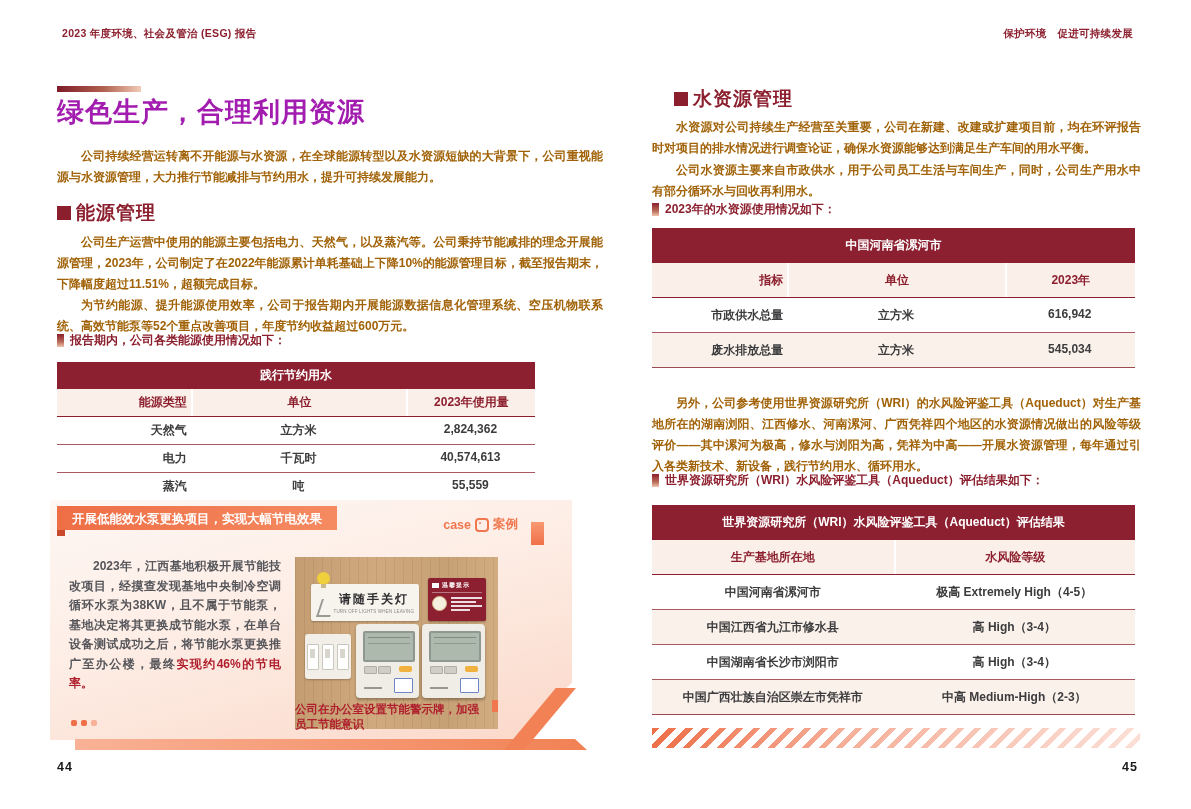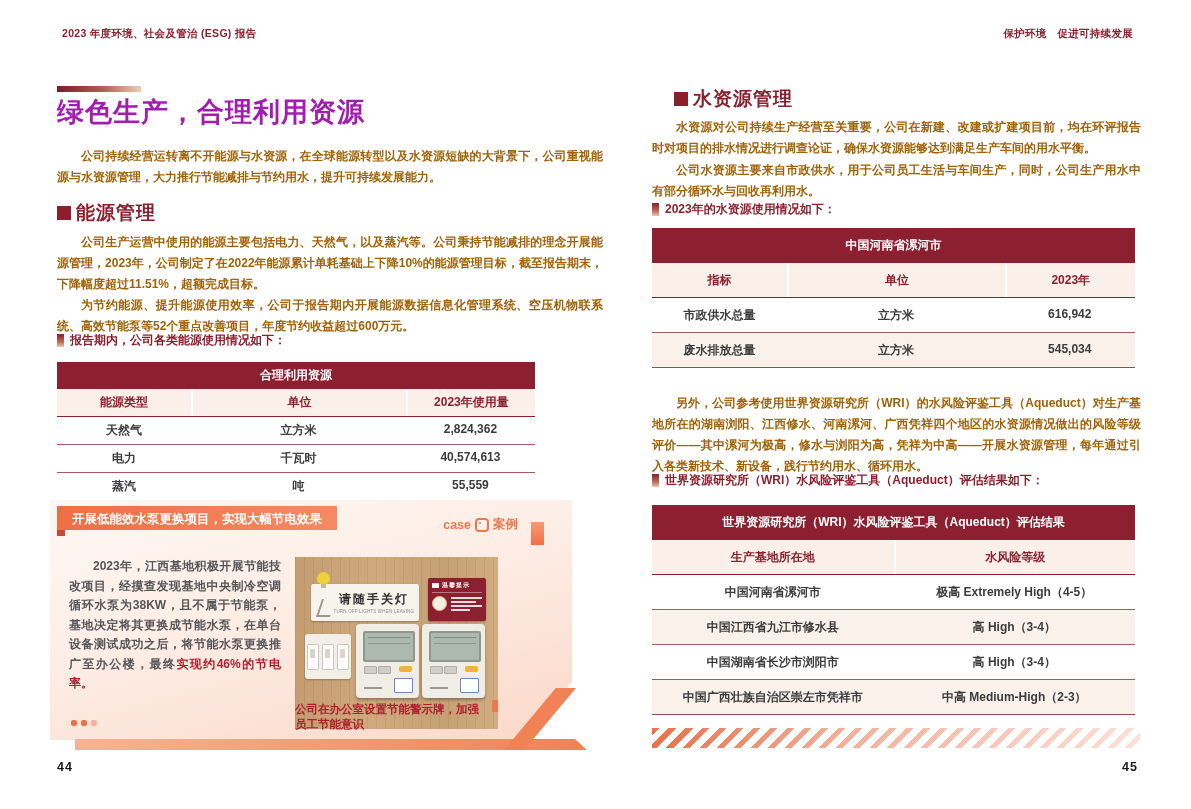--- a/index.html
+++ b/index.html
@@ -23,21 +23,21 @@
   .tbl-title{background:#8C2030;color:#ffffff;font-size:12px;font-weight:700;text-align:center;padding:5px 0;}
   .tbl-title.roomy{padding:9px 0;}
   .tbl-head{display:flex;background:#FBEFE9;border-bottom:1.5px solid #8C1F2E;}
   .tbl-head .cell{color:#8C1F2E;font-weight:700;}
   .tbl-head .cell + .cell{border-left:2px solid #ffffff;}
   .tbl-row{display:flex;background:#ffffff;}
   .tbl-row + .tbl-row{border-top:1px solid #A85860;}
   .tbl-row.alt{background:#FBF1EB;}
   .cell{font-size:12px;text-align:center;padding:5px 4px;color:#3C3C3E;font-weight:600;box-sizing:border-box;}
   .roomy-cells .cell{padding:8.5px 4px;}
-  .c1{width:28%;} .c2{width:45%;} .c3{width:27%;} .half{width:50%;}
+  .c1{width:28%;text-align:right;} .c2{width:45%;} .c3{width:27%;} .half{width:50%;}
   
   .case-box{width:522px;height:240px;}
   .case-bg{position:absolute;inset:0;
            background:linear-gradient(165deg,#FEF7F3 0%,#FDEDE5 45%,#FBD8C9 100%);
            clip-path:polygon(0 0,100% 0,100% 76%,calc(100% - 58px) 100%,0 100%);}
   .case-band{position:absolute;left:7px;top:6px;height:24px;line-height:26px;padding:0 15px;
              background:linear-gradient(90deg,#EE6E45,#F58A61);color:#fff;font-size:12.5px;font-weight:700;}
   .case-band::before{content:"";position:absolute;left:0;bottom:-6px;width:8px;height:6px;background:#C8492B;}
   .case-tag{position:absolute;right:54px;top:16px;display:flex;align-items:center;gap:4px;
             color:#F0764E;font-size:12.5px;font-weight:700;}
@@ -123,21 +123,21 @@
 
   <div class="abs para" style="left:57px;top:232px;width:546px;">公司生产运营中使用的能源主要包括电力、天然气，以及蒸汽等。公司秉持节能减排的理念开展能源管理，2023年，公司制定了在2022年能源累计单耗基础上下降10%的能源管理目标，截至报告期末，下降幅度超过11.51%，超额完成目标。</div>
   <div class="abs para" style="left:57px;top:295px;width:546px;">为节约能源、提升能源使用效率，公司于报告期内开展能源数据信息化管理系统、空压机物联系统、高效节能泵等52个重点改善项目，年度节约收益超过600万元。</div>
 
   <div class="abs lbl" style="left:57px;top:332px;">
     <span class="mark"></span>
     <span>报告期内，公司各类能源使用情况如下：</span>
   </div>
 
   <div class="abs tbl" style="left:57px;top:362px;width:478px;">
-    <div class="tbl-title">合理利用资源</div>
+    <div class="tbl-title">践行节约用水</div>
     <div class="tbl-head">
       <div class="cell c1">能源类型</div>
       <div class="cell c2">单位</div>
       <div class="cell c3">2023年使用量</div>
     </div>
     <div class="tbl-row">
       <div class="cell c1">天然气</div>
       <div class="cell c2">立方米</div>
       <div class="cell c3">2,824,362</div>
     </div>

